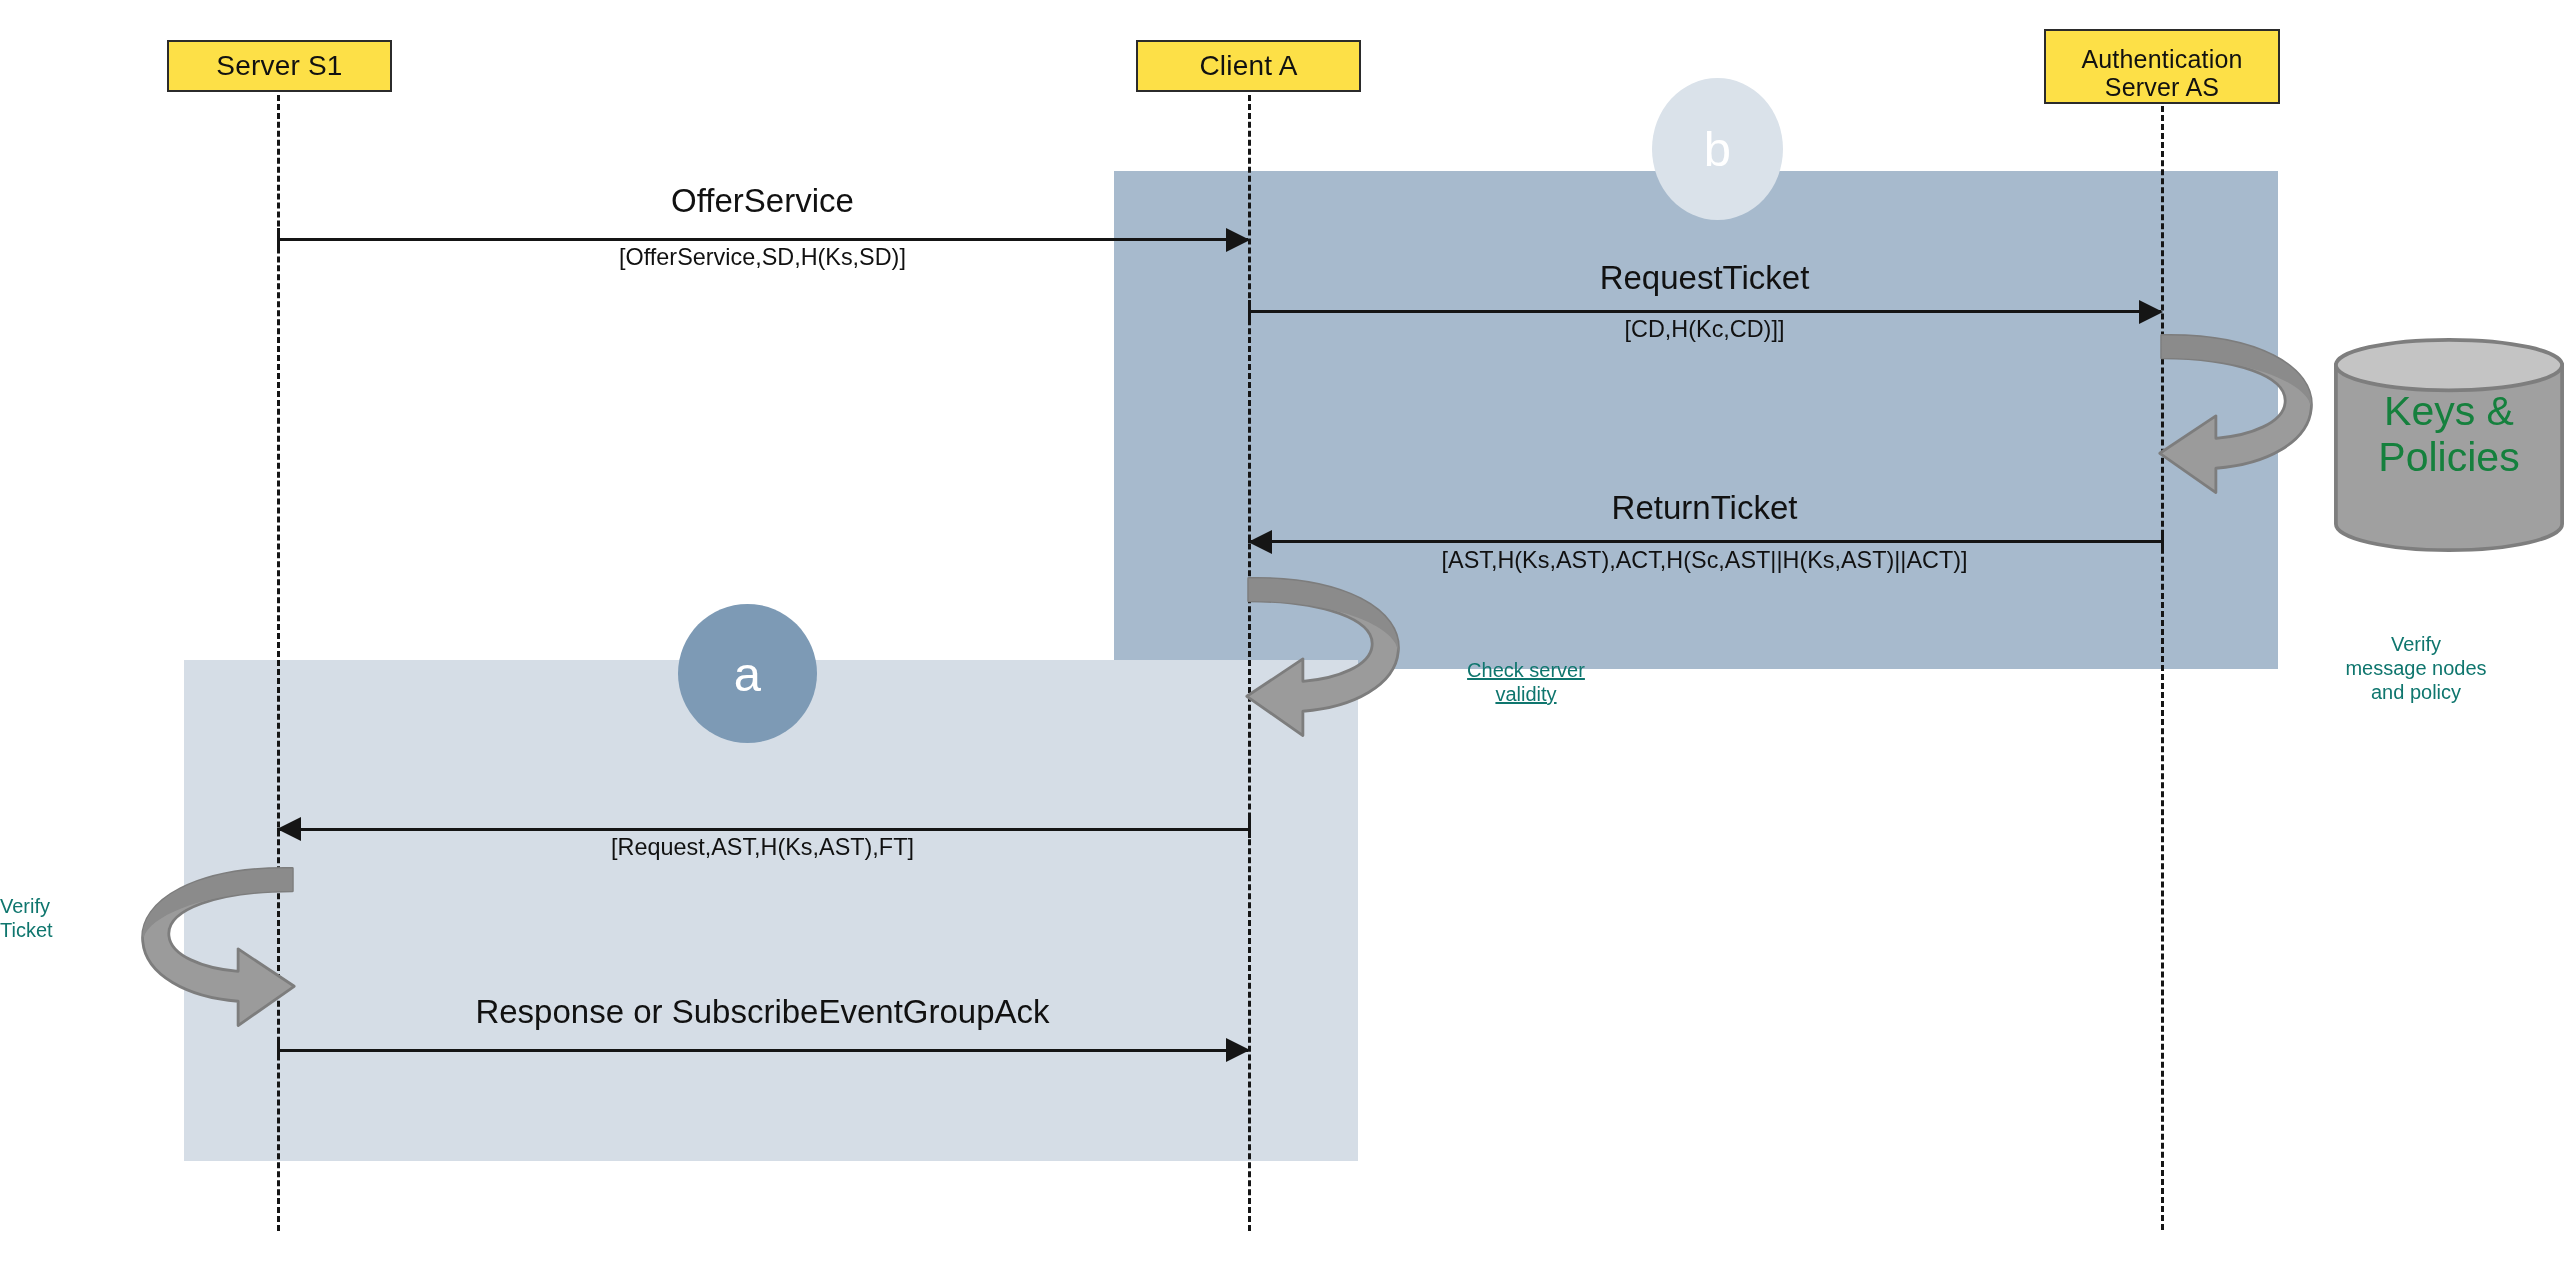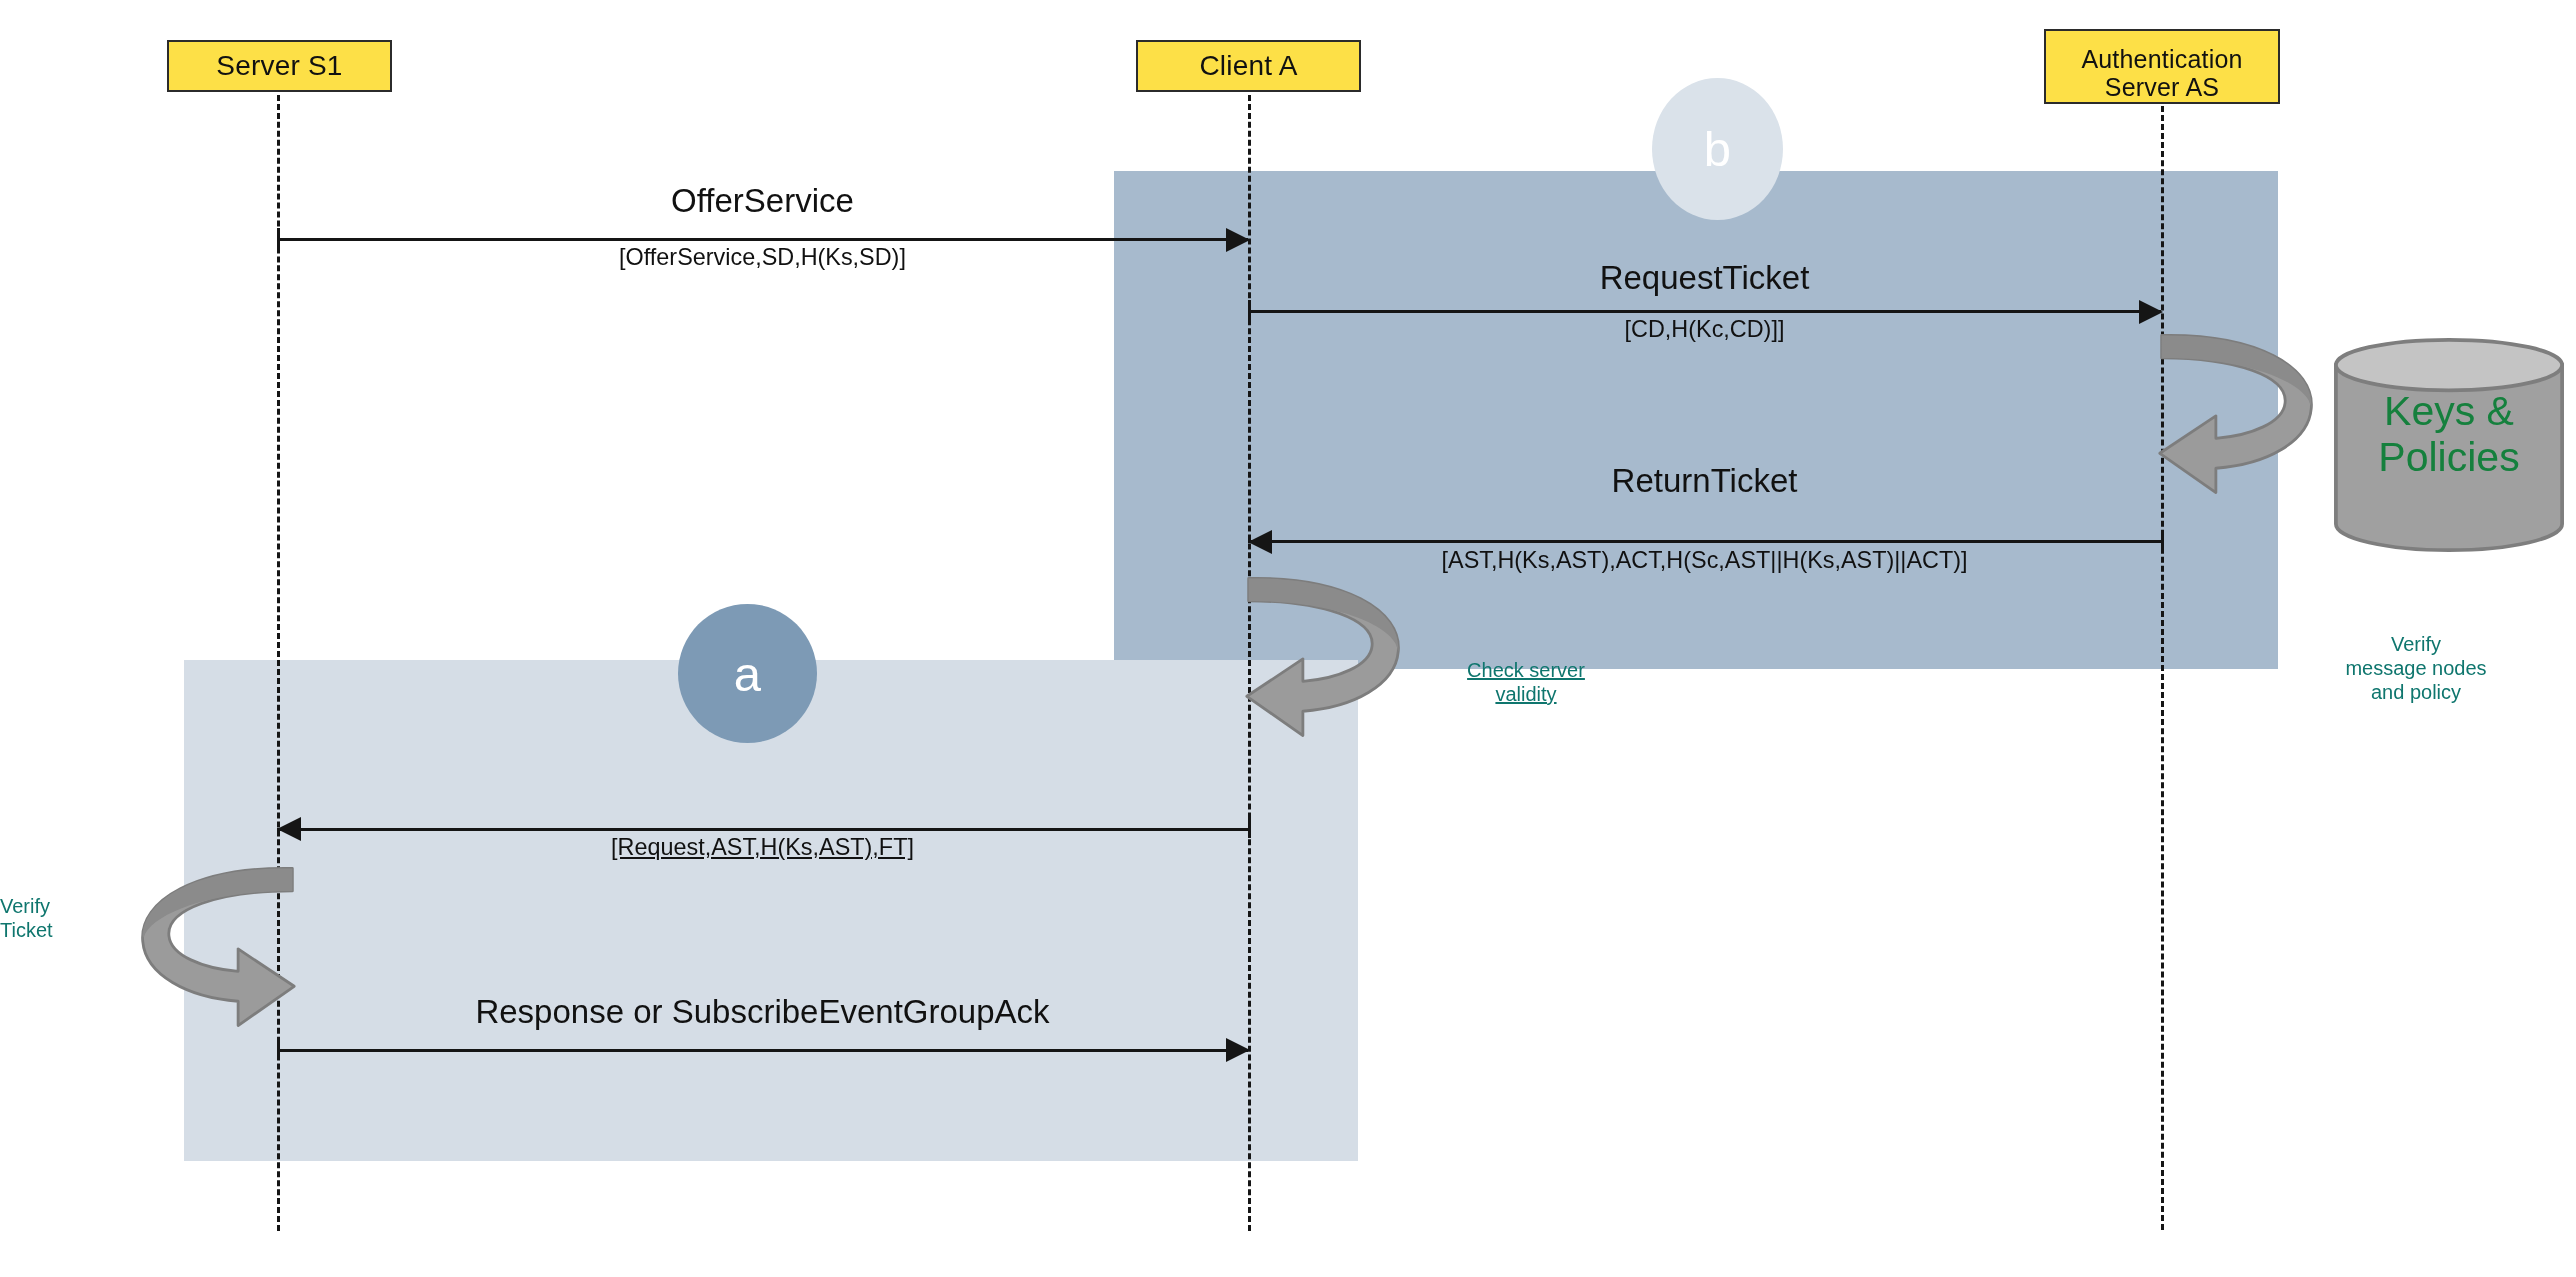--- a/index.html
+++ b/index.html
@@ -215,27 +215,27 @@
 
   <div class="msg-tail" style="left:1248px; top:300px;"></div>
   <div class="msg" style="left:1248px; top:310px; width:913px;"></div>
   <div class="arrowhead arrow-right" style="left:2139px; top:300px;"></div>
   <div class="msg-label" style="left:1248px; top:253px; width:913px;margin-top:6px;">RequestTicket</div>
   <div class="msg-sub" style="left:1248px; top:316px; width:913px;">[CD,H(Kc,CD)]]</div>
 
   <div class="msg-tail" style="left:2161px; top:530px;"></div>
   <div class="msg" style="left:1248px; top:540px; width:913px;"></div>
   <div class="arrowhead arrow-left" style="left:1248px; top:530px;"></div>
-  <div class="msg-label" style="left:1248px; top:462px; width:913px;">ReturnTicket</div>
+  <div class="msg-label" style="left:1248px; top:489px; width:913px;">ReturnTicket</div>
   <div class="msg-sub" style="left:1248px; top:547px; width:913px;">[AST,H(Ks,AST),ACT,H(Sc,AST||H(Ks,AST)||ACT)]</div>
 
   <div class="msg-tail" style="left:1248px; top:817px;"></div>
   <div class="msg" style="left:277px; top:828px; width:971px;"></div>
   <div class="arrowhead arrow-left" style="left:277px; top:817px;"></div>
-  <div class="msg-sub" style="left:277px; top:834px; width:971px;text-decoration:underline;">[Request,AST,H(Ks,AST),FT]</div>
+  <div class="msg-sub" style="left:277px; top:834px; width:971px;">[Request,AST,H(Ks,AST),FT]</div>
 
   <div class="msg-tail" style="left:277px; top:1038px;"></div>
   <div class="msg" style="left:277px; top:1049px; width:971px;"></div>
   <div class="arrowhead arrow-right" style="left:1226px; top:1038px;"></div>
   <div class="msg-label" style="left:277px; top:993px; width:971px;">Response or SubscribeEventGroupAck</div>
 
   <svg class="loop" style="left:2154px; top:328px; width:178px; height:187px;" viewBox="0 0 190 200">
     <path d="M 8 8
              C 110 6, 172 42, 168 86
              C 165 122, 120 146, 66 150

